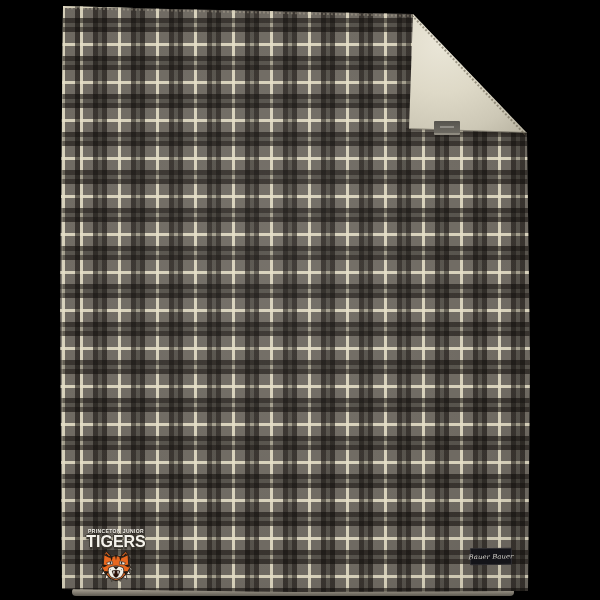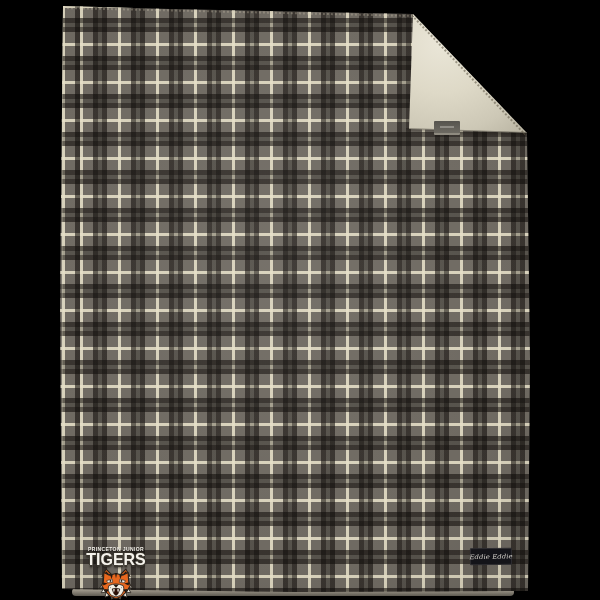--- a/index.html
+++ b/index.html
@@ -72,21 +72,21 @@
     display:flex;align-items:center;justify-content:center;
     transform:rotate(-1deg);
   }
   .brand-tag-label{
     font-family:"DejaVu Serif", serif;font-style:italic;font-size:7px;
     color:var(--tag-text,#d6d3cc);white-space:nowrap;letter-spacing:0;
     transform:scaleY(.9);
   }
   
   .team-logo{
-    position:absolute;left:81px;top:546px;width:70px;z-index:4;text-align:center;
+    position:absolute;left:81px;top:528px;width:70px;z-index:4;text-align:center;
   }
   .logo-line1{
     font-size:5px;font-weight:bold;color:var(--logo-white,#f5f3ec);
     letter-spacing:.4px;white-space:nowrap;
     text-shadow:0 1px 1px rgba(30,27,22,.8);
   }
   .logo-line2{
     font-size:16px;font-weight:bold;color:var(--logo-white,#f5f3ec);
     letter-spacing:0;line-height:15px;white-space:nowrap;
     transform:scaleY(1.08);
@@ -110,21 +110,21 @@
 
   <div class="sherpa"></div>
   <div class="fold-shadow"></div>
   <div class="fold-stitch"></div>
 
   <div class="fold-tag">
     <div class="fold-tag-line"></div>
   </div>
 
   <div class="brand-tag">
-    <span class="brand-tag-label">Eddie Eddie</span>
+    <span class="brand-tag-label">Bauer Bauer</span>
   </div>
 
   <div class="team-logo">
     <div class="logo-line1">PRINCETON JUNIOR</div>
     <div class="logo-line2">TIGERS</div>
     <svg class="tiger-svg" width="36" height="33" viewBox="0 0 64 60" aria-hidden="true">
 
       <polygon points="7,15 14,2 23,11" fill="#e8681f" stroke="#27221c" stroke-width="2"></polygon>
       <polygon points="57,15 50,2 41,11" fill="#e8681f" stroke="#27221c" stroke-width="2"></polygon>
       <polygon points="10,13 14,6 19,11" fill="#23180f"></polygon>

